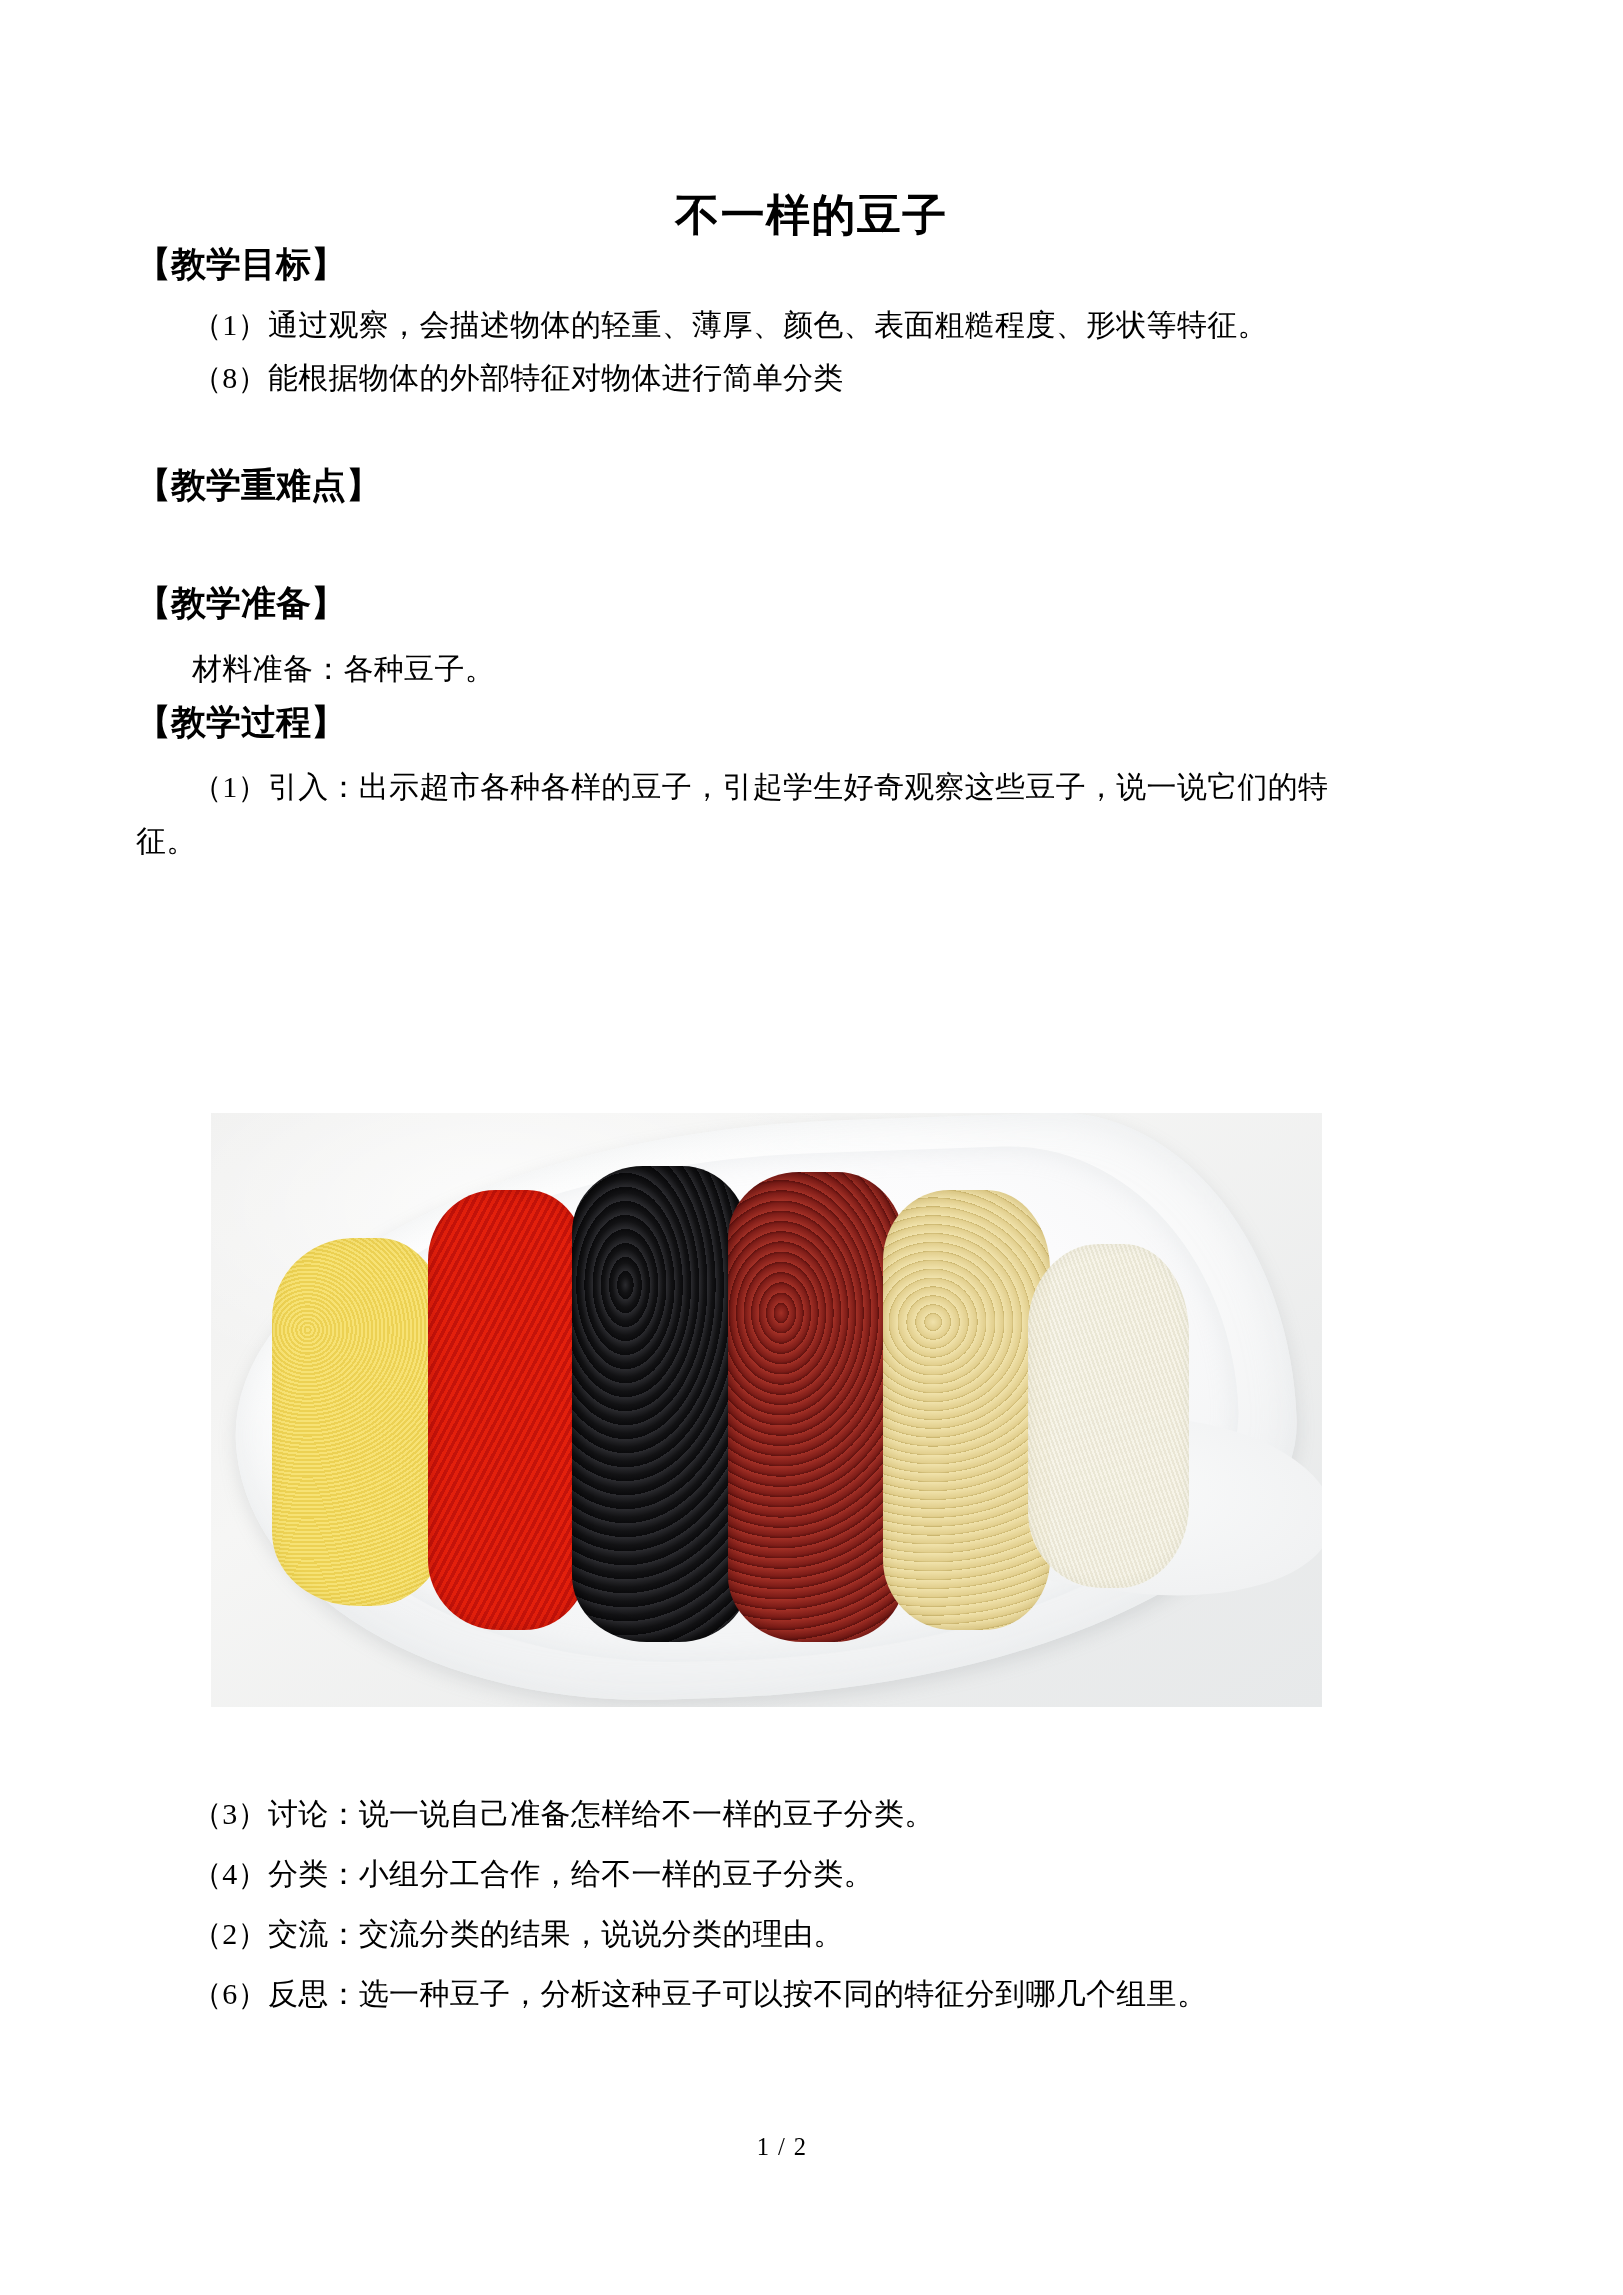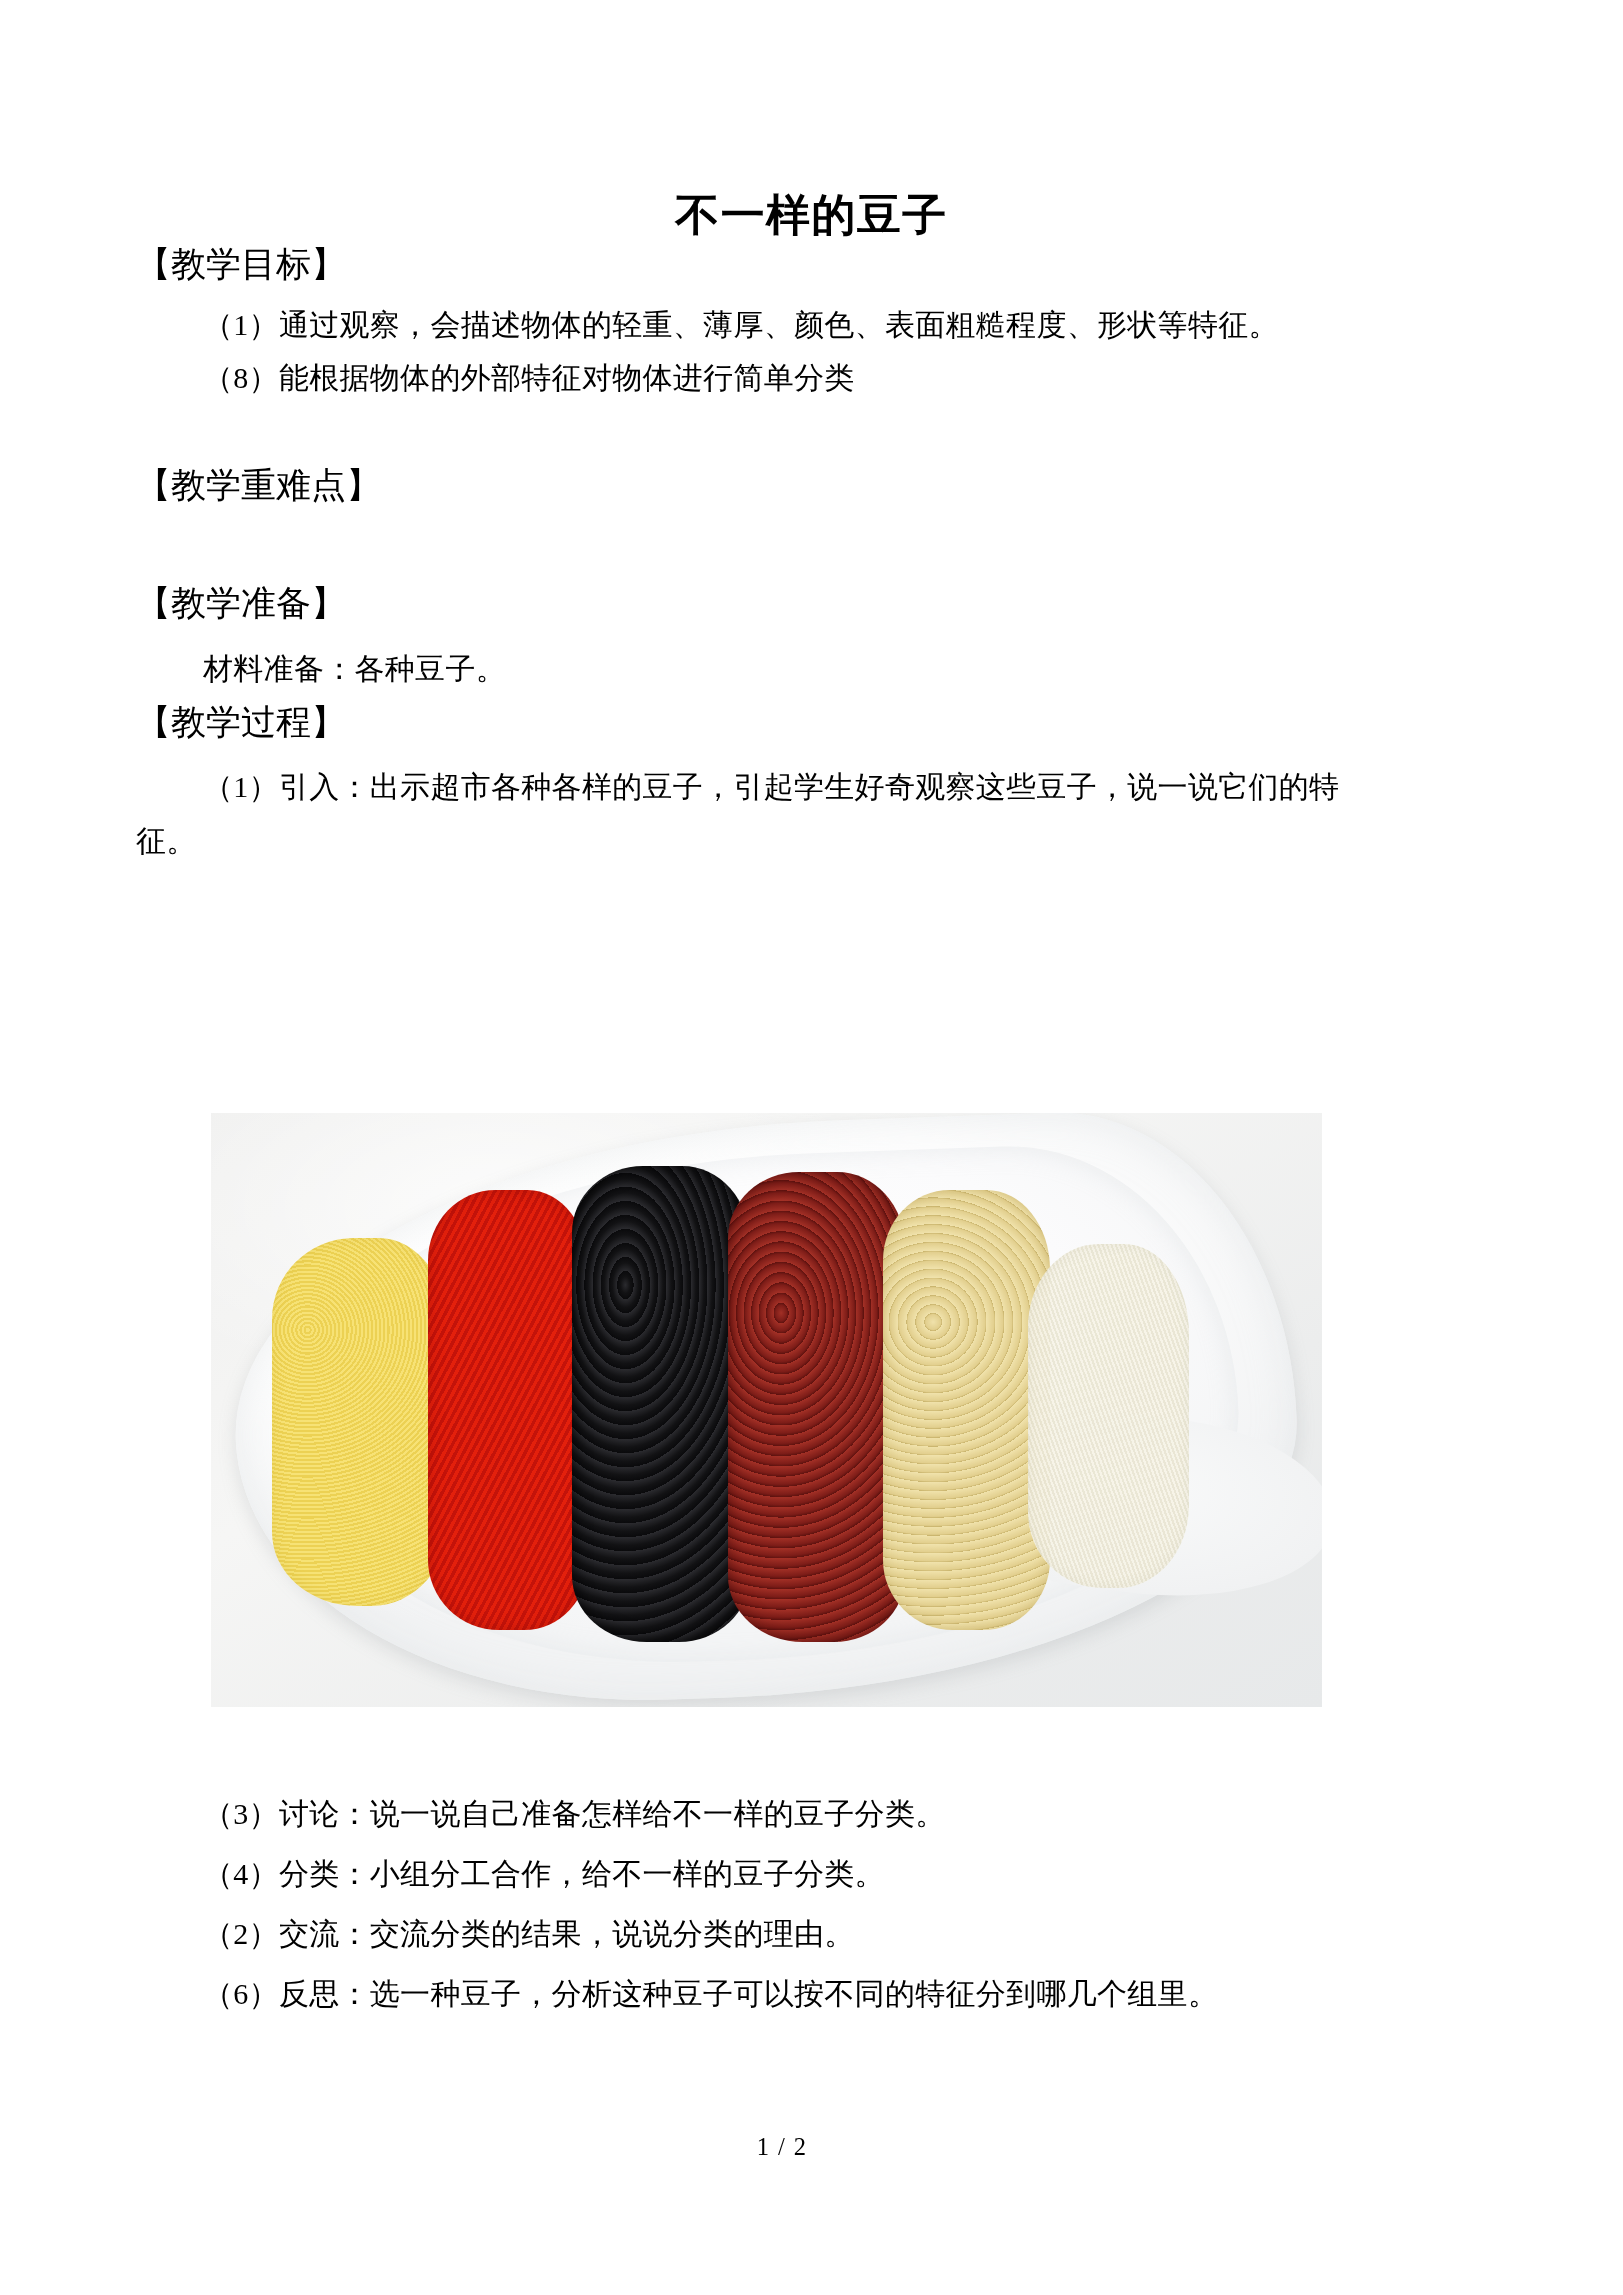--- a/index.html
+++ b/index.html
@@ -42,30 +42,30 @@
     font-family: "Liberation Serif", "DejaVu Serif", serif;
     white-space: nowrap;
   }
 
   
   .section-heading {
     position: absolute;
     left: 136px;
     font-size: 35px;
     line-height: 1.15;
-    font-weight: 400;
+    font-weight: 700;
     letter-spacing: 0px;
     font-family: "Liberation Serif", "DejaVu Serif", serif;
     white-space: nowrap;
   }
 
   
   .body-line {
     position: absolute;
-    left: 143px;
+    left: 132px;
     width: 1364px;
     font-size: 30px;
     line-height: 1.0;
     font-weight: 400;
     letter-spacing: 0.3px;
     font-family: "Liberation Serif", "DejaVu Serif", serif;
     white-space: nowrap;
   }
   .indent-2 {
     text-indent: 60px;

